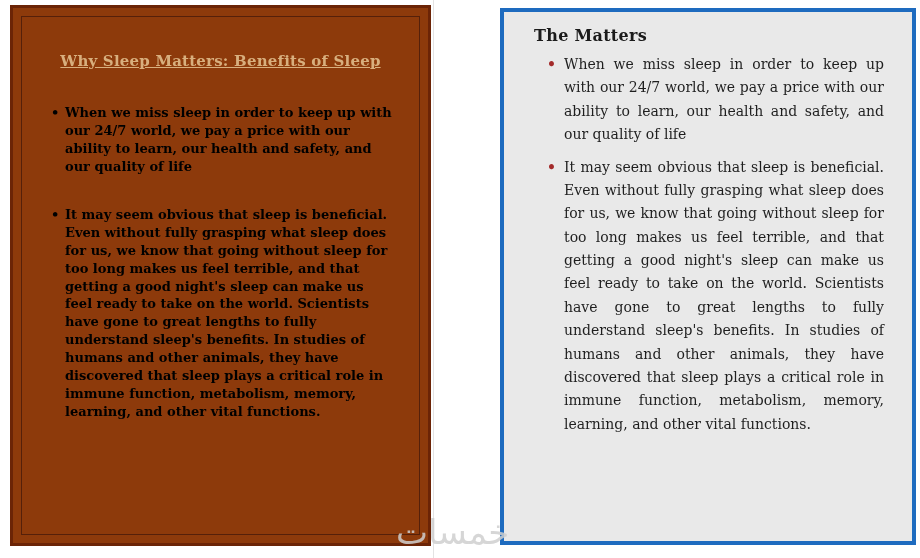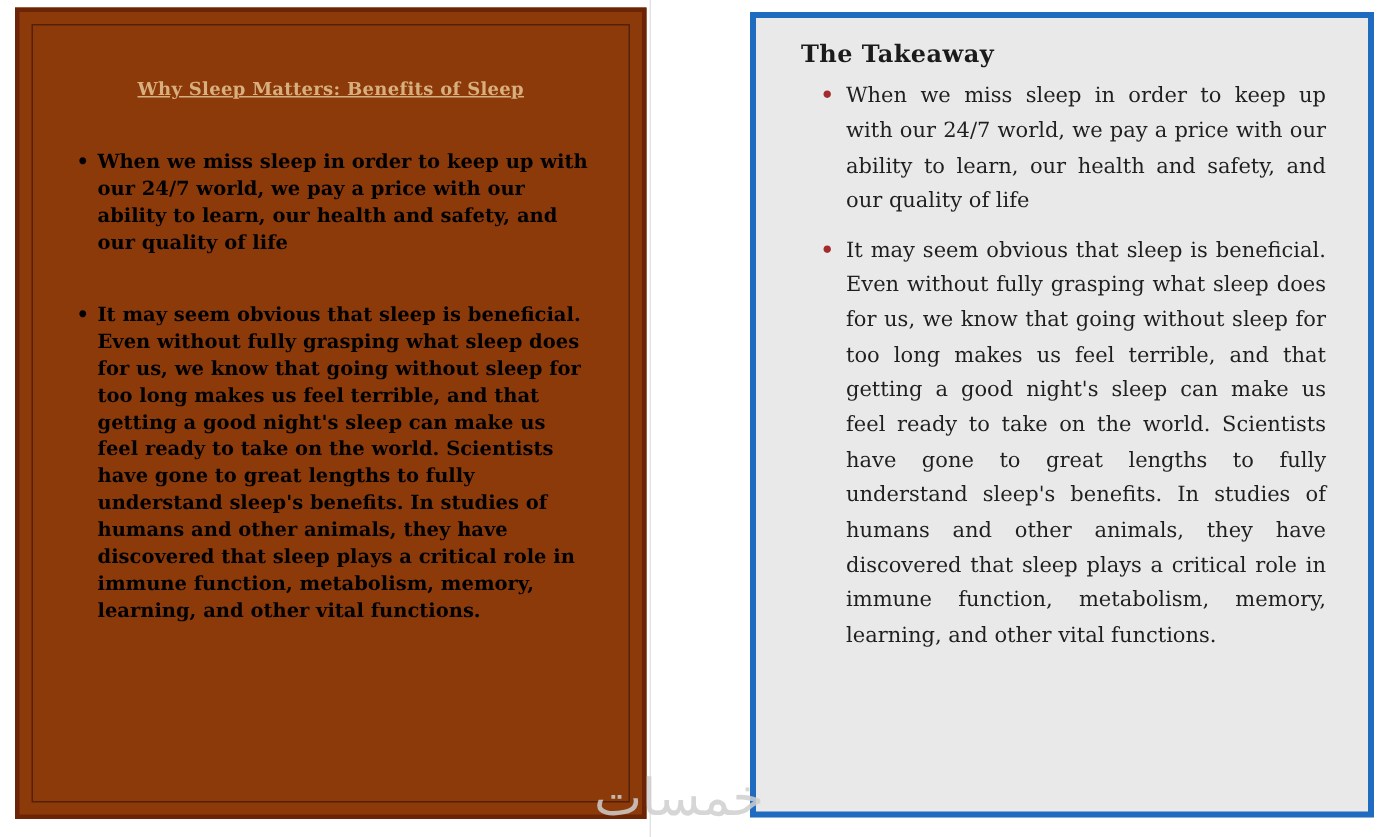--- a/index.html
+++ b/index.html
@@ -21,21 +21,21 @@
   }
   .slide-left-frame {
     position:absolute;
     left:8px; right:8px; top:8px; bottom:8px;
     border:1px solid #55200A;
     pointer-events:none;
   }
   .left-title {
     margin:44px 20px 0 20px;
     text-align:center;
-    font-size:12px;
+    font-size:15px;
     font-weight:bold;
     color:#D8AF7E;
     text-decoration:underline;
     letter-spacing:0.2px;
   }
   .left-bullets {
     list-style:none;
     margin-top:34px;
     padding:0 34px 0 52px;
     color:#000000;
@@ -114,21 +114,21 @@
     </li>
     <li>
       <span>It may seem obvious that sleep is beneficial. Even without fully grasping what sleep does for us, we know that going without sleep for too long makes us feel terrible, and that getting a good night's sleep can make us feel ready to take on the world. Scientists have gone to great lengths to fully understand sleep's benefits. In studies of humans and other animals, they have discovered that sleep plays a critical role in immune function, metabolism, memory, learning, and other vital functions.</span>
     </li>
   </ul>
 </div>
 
 <div class="image-divider"></div>
 
 <div class="slide-right">
-  <h2 class="right-title">The Takeaway</h2>
+  <h2 class="right-title">The Matters</h2>
   <ul class="right-bullets">
     <li>
       <span>When we miss sleep in order to keep up with our 24/7 world, we pay a price with our ability to learn, our health and safety, and our quality of life</span>
     </li>
     <li>
       <span>It may seem obvious that sleep is beneficial. Even without fully grasping what sleep does for us, we know that going without sleep for too long makes us feel terrible, and that getting a good night's sleep can make us feel ready to take on the world. Scientists have gone to great lengths to fully understand sleep's benefits. In studies of humans and other animals, they have discovered that sleep plays a critical role in immune function, metabolism, memory, learning, and other vital functions.</span>
     </li>
   </ul>
 </div>
 

